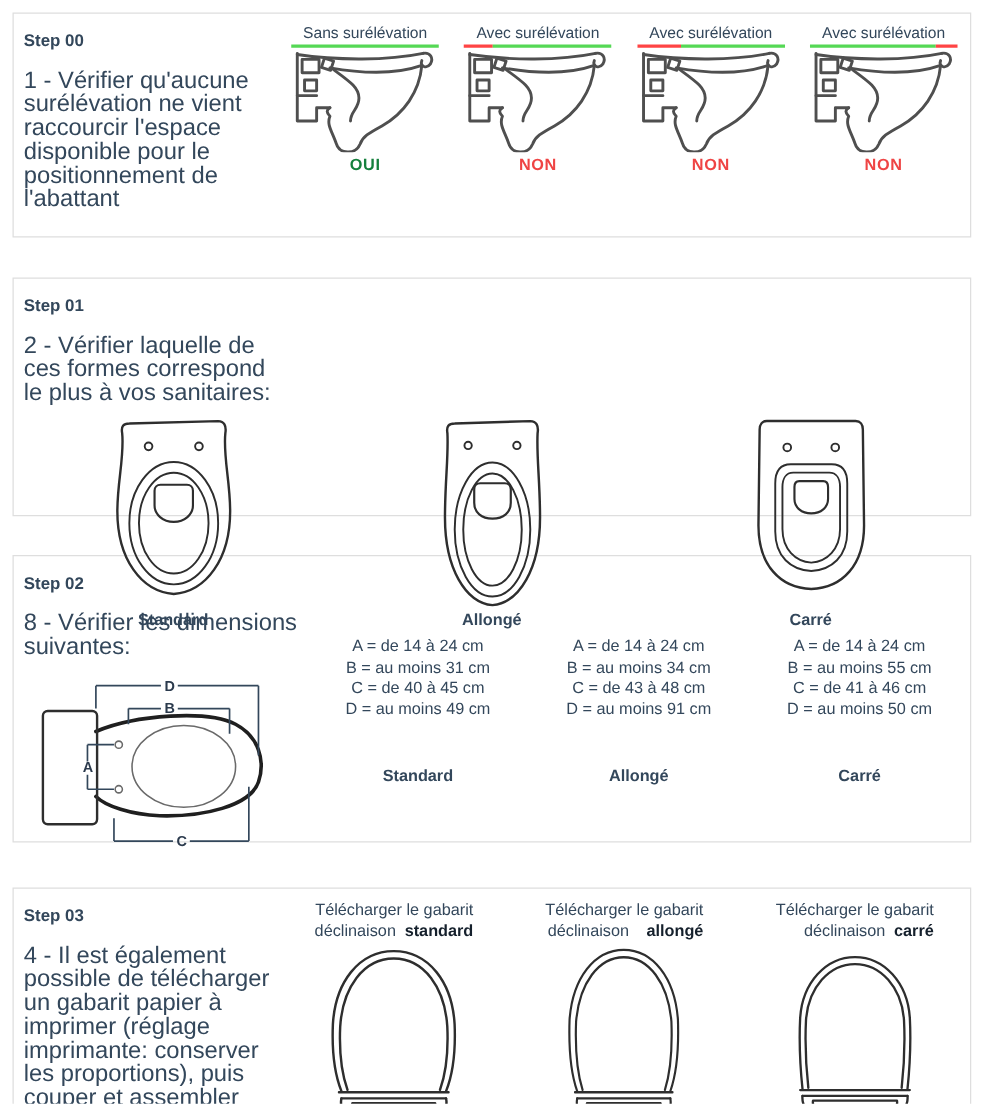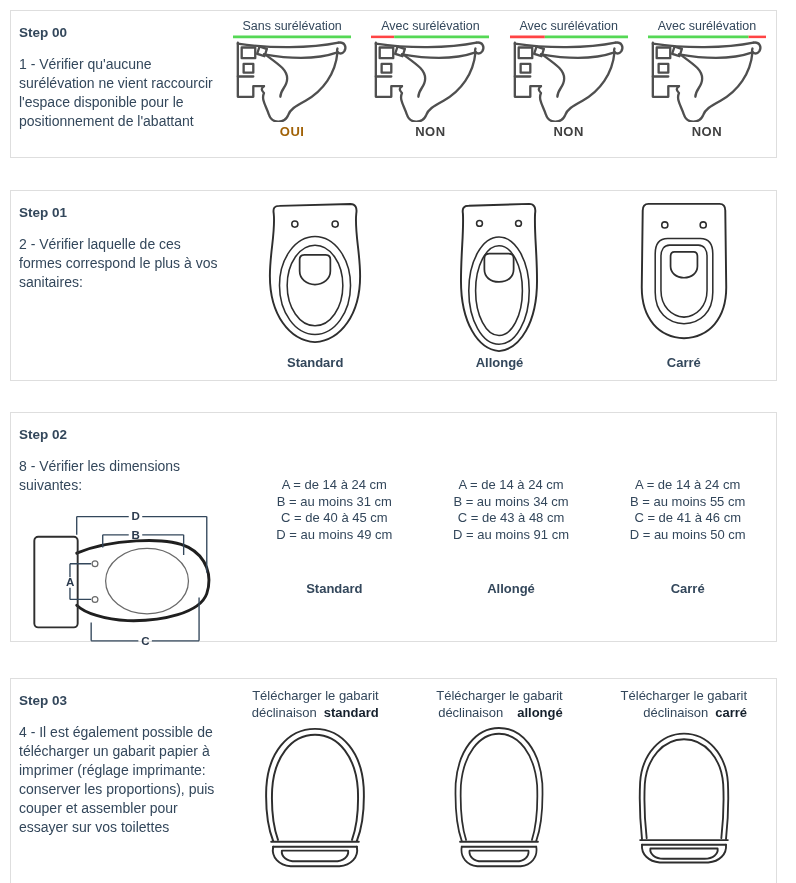--- a/index.html
+++ b/index.html
@@ -1,36 +1,36 @@
 <!DOCTYPE html>
 <html><head>
 <meta charset="utf-8">
 <style>
   html,body { margin:0; padding:0; background:#ffffff; }
   body { width:796px; height:883px; font-family:"Liberation Sans",sans-serif; color:#33475b; }
 
   .box { box-sizing:border-box; margin-left:10px; width:767px;
          border:1px solid #dedede; background:#fff; display:flex; }
-  #s1 { margin-top:10px;  height:148px; }
-  #s2 { margin-top:32px;  height:191px; }
+  #s1 { margin-top:10px;  height:180px; }
+  #s2 { margin-top:32px;  height:191px;flex-direction:column; }
   #s3 { margin-top:31px;  height:230px; }
   #s4 { margin-top:36px;  height:235px; }
 
   .textcol { width:212px; flex:none; padding:14px 0 0 8px; box-sizing:border-box; }
   .step-title { font-weight:bold; font-size:13.5px; margin:0 0 15px 0; }
-  .step-desc  { font-size:14px; line-height:19px; margin:0; }
+  .step-desc  { font-size:19px; line-height:19px; margin:0; }
 
   .figrow { flex:1; display:flex; }
   .figcol { flex:1; display:flex; flex-direction:column; align-items:center; }
 
   
   .fig00 { padding-top:8px; }
   .fig-label { font-size:12.5px; }
   .verdict { font-size:13px; font-weight:bold; margin-top:2px; letter-spacing:.5px; }
-  .ok { color:#a16207; } .no { color:#404040; }
+  .ok { color:#15803d; } .no { color:#ef4444; }
 
   
   .fig01 { height:100%; box-sizing:border-box; padding:8px 0 10px 0; }
   .shape-name { font-weight:bold; font-size:13px; margin-top:auto; }
 
   
   .dimcol { flex:1; text-align:center; padding-top:64px; font-size:13px; }
   .dim-line { line-height:16.5px; }
   .dim-name { font-weight:bold; margin-top:38px; font-size:13px; }
   .diagram { margin:10px 0 0 10px; }

